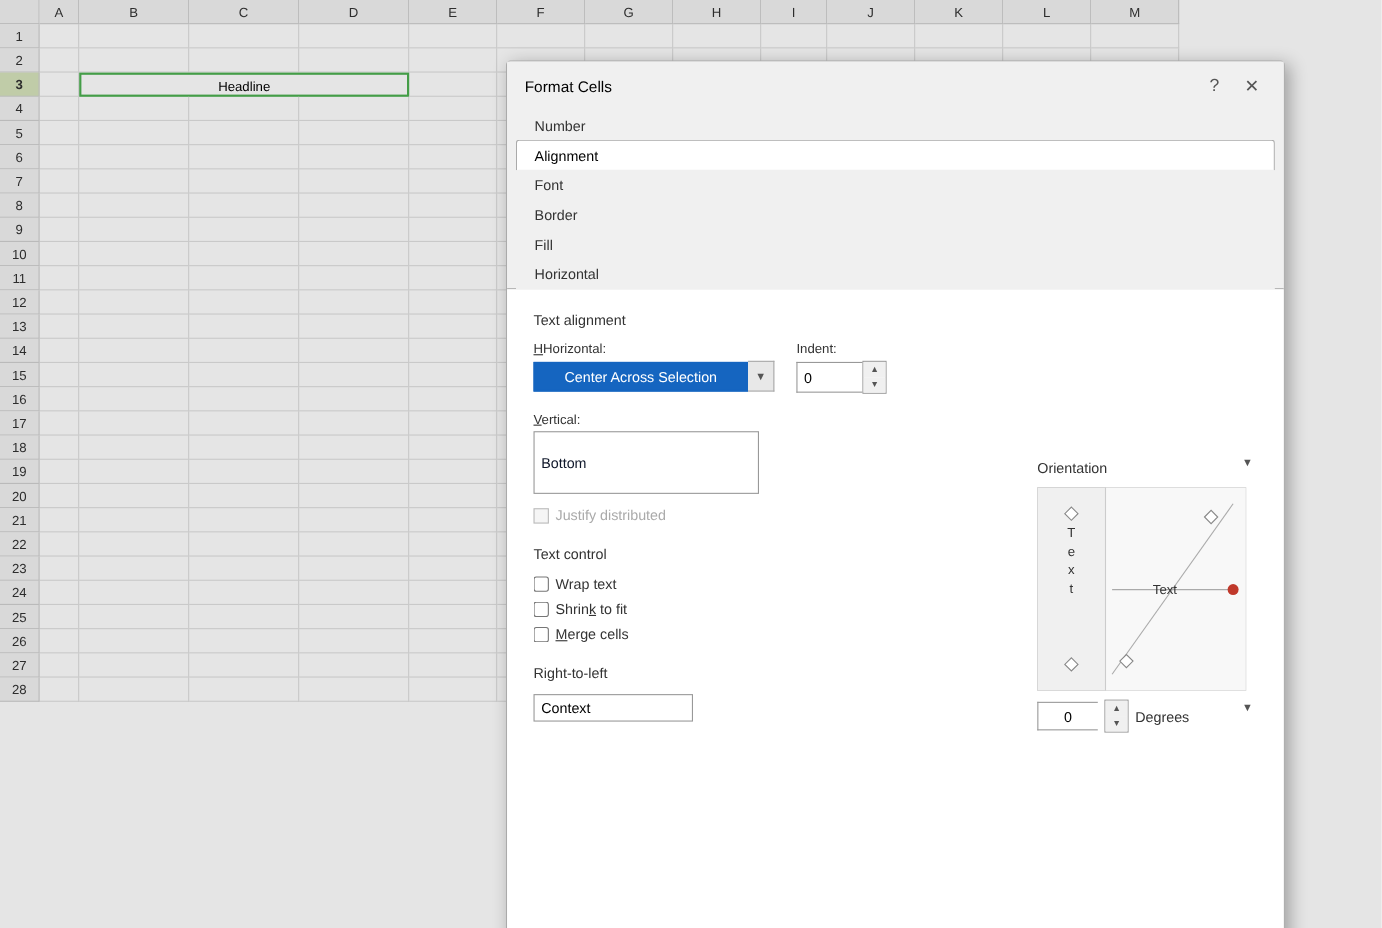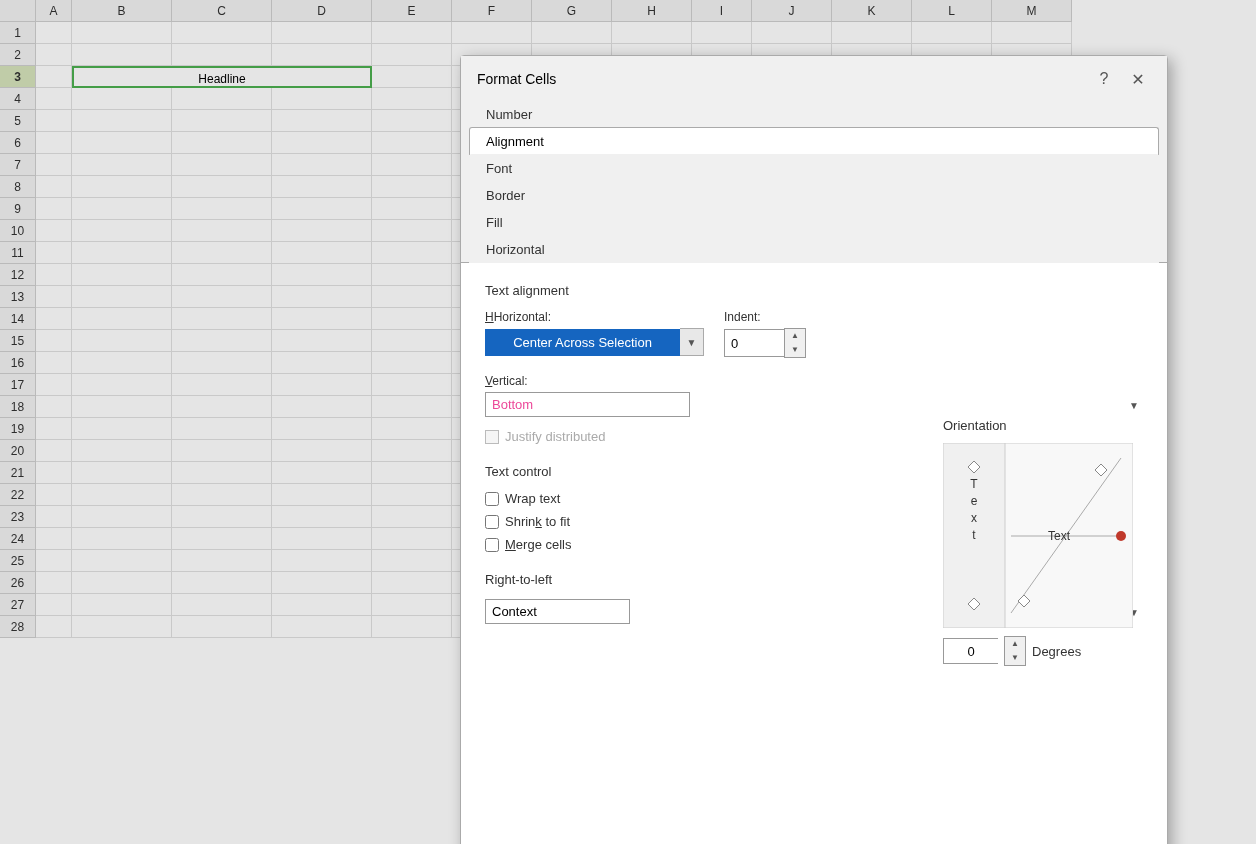--- a/index.html
+++ b/index.html
@@ -267,25 +267,25 @@
       cursor: pointer;
       display: flex;
       align-items: center;
       justify-content: center;
       font-size: 10px;
       color: #555;
     }
 
     .vertical-select {
       width: 205px;
-      padding: 4px 6px;
+      padding: 20px 6px;
       font-size: 13px;
       border: 1px solid #999;
       background: #fff;
-      color: #ec4899;
+      color: #0f172a;
       appearance: none;
       -webkit-appearance: none;
       outline: none;
       cursor: pointer;
     }
 
     .vert-select-wrapper {
       position: relative;
       display: inline-block;
     }

